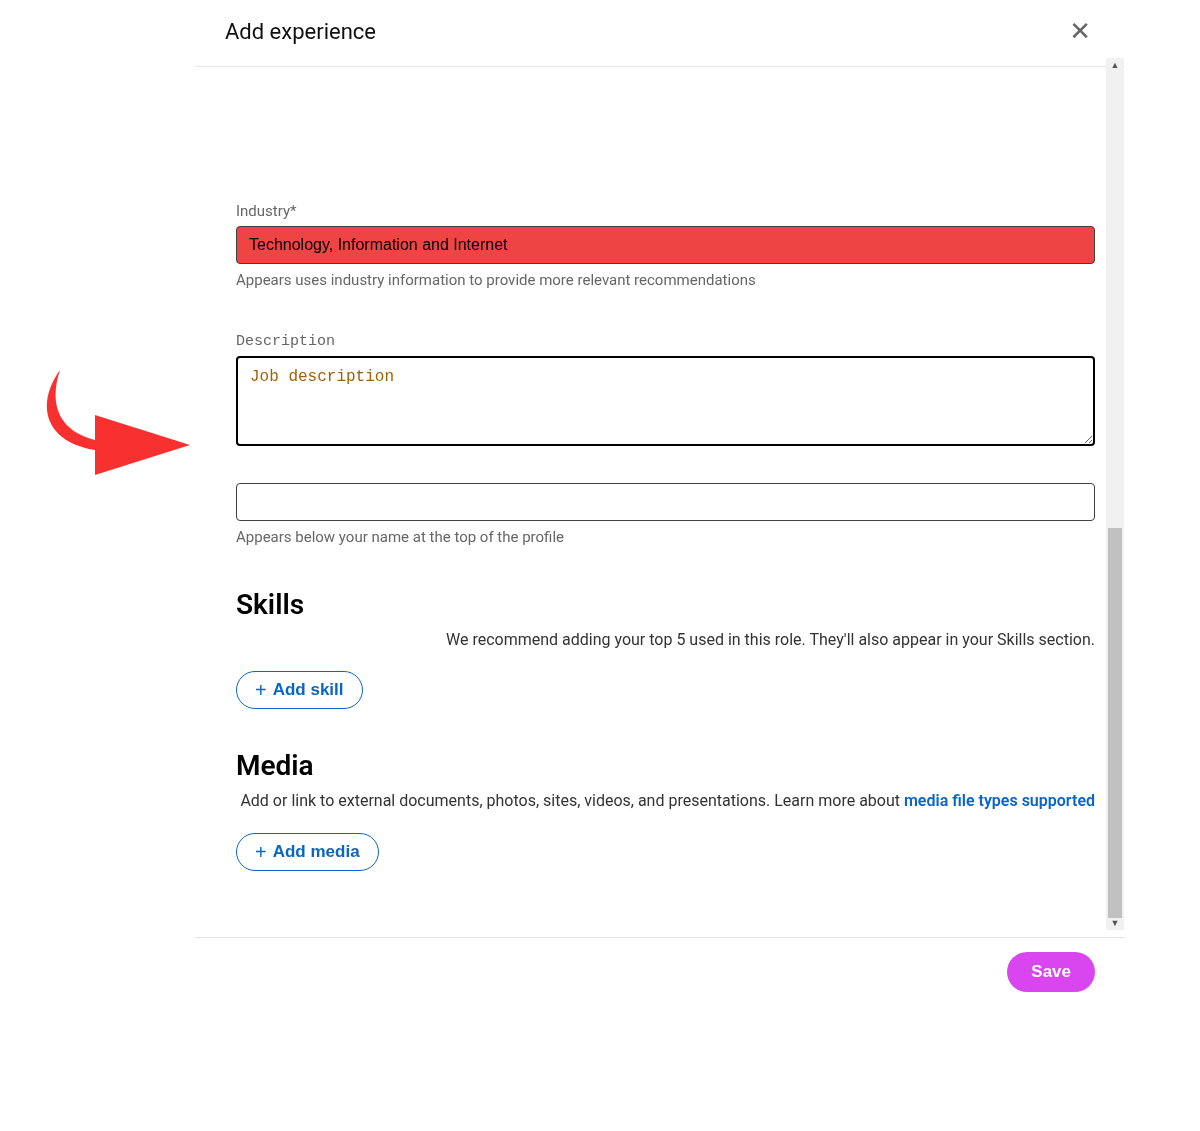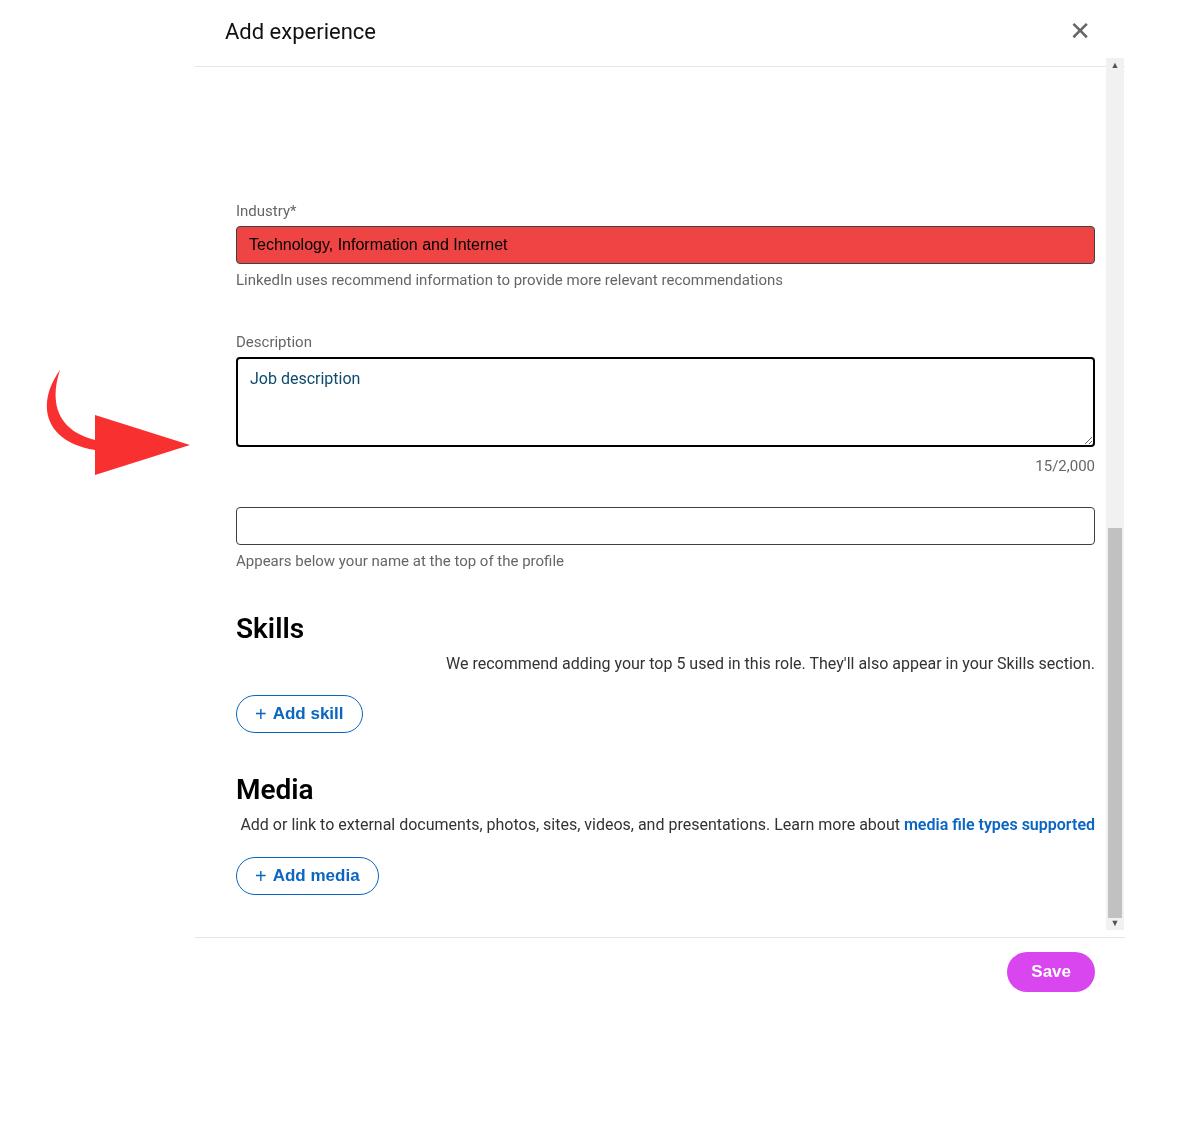--- a/index.html
+++ b/index.html
@@ -76,28 +76,28 @@
   .learn-line {
     font-size: 18px;
     color: #666;
     margin-top: 16px;
   }
   .link {
     color: #0a66c2;
     font-weight: 600;
     cursor: pointer;
   }
-  .desc-field { margin-top: 42px; }
+  .desc-field { margin-top: 42px; font-family: Liberation Mono, monospace; }
   .textarea {
     width: 100%;
     border: 2px solid #000;
     border-radius: 4px;
     padding: 10px 12px;
     font-size: 16px;
-    color: #0c4a6e;
+    color: #a16207;
     background: #fff;
     height: 90px;
     resize: both;
     font-family: inherit;
   }
   .counter {
     text-align: right;
     font-size: 15px;
     color: #666;
     margin-top: 6px;
@@ -210,27 +210,26 @@
       <span>✕</span>
     </button>
   </div>
 
   <div class="modal-body">
     <div class="body-inner">
 
       <div class="field">
         <label class="label">Industry*</label>
         <input type="text" class="text-input" value="Technology, Information and Internet" style="">
-        <div class="help-text">LinkedIn uses recommend information to provide more relevant recommendations</div>
+        <div class="help-text">Appears uses industry information to provide more relevant recommendations</div>
       </div>
 
       <div class="field desc-field">
         <label class="label">Description</label>
         <textarea class="textarea" style="">Job description</textarea>
-        <div class="counter">15/2,000</div>
       </div>
 
       <div class="field headline-field">
         <input type="text" class="headline-input" value="" style="">
         <div class="help-text">Appears below your name at the top of the profile</div>
       </div>
 
       <div>
         <div class="section-title">Skills</div>
         <div class="section-desc">We recommend adding your top 5 used in this role. They'll also appear in your Skills section.</div>

